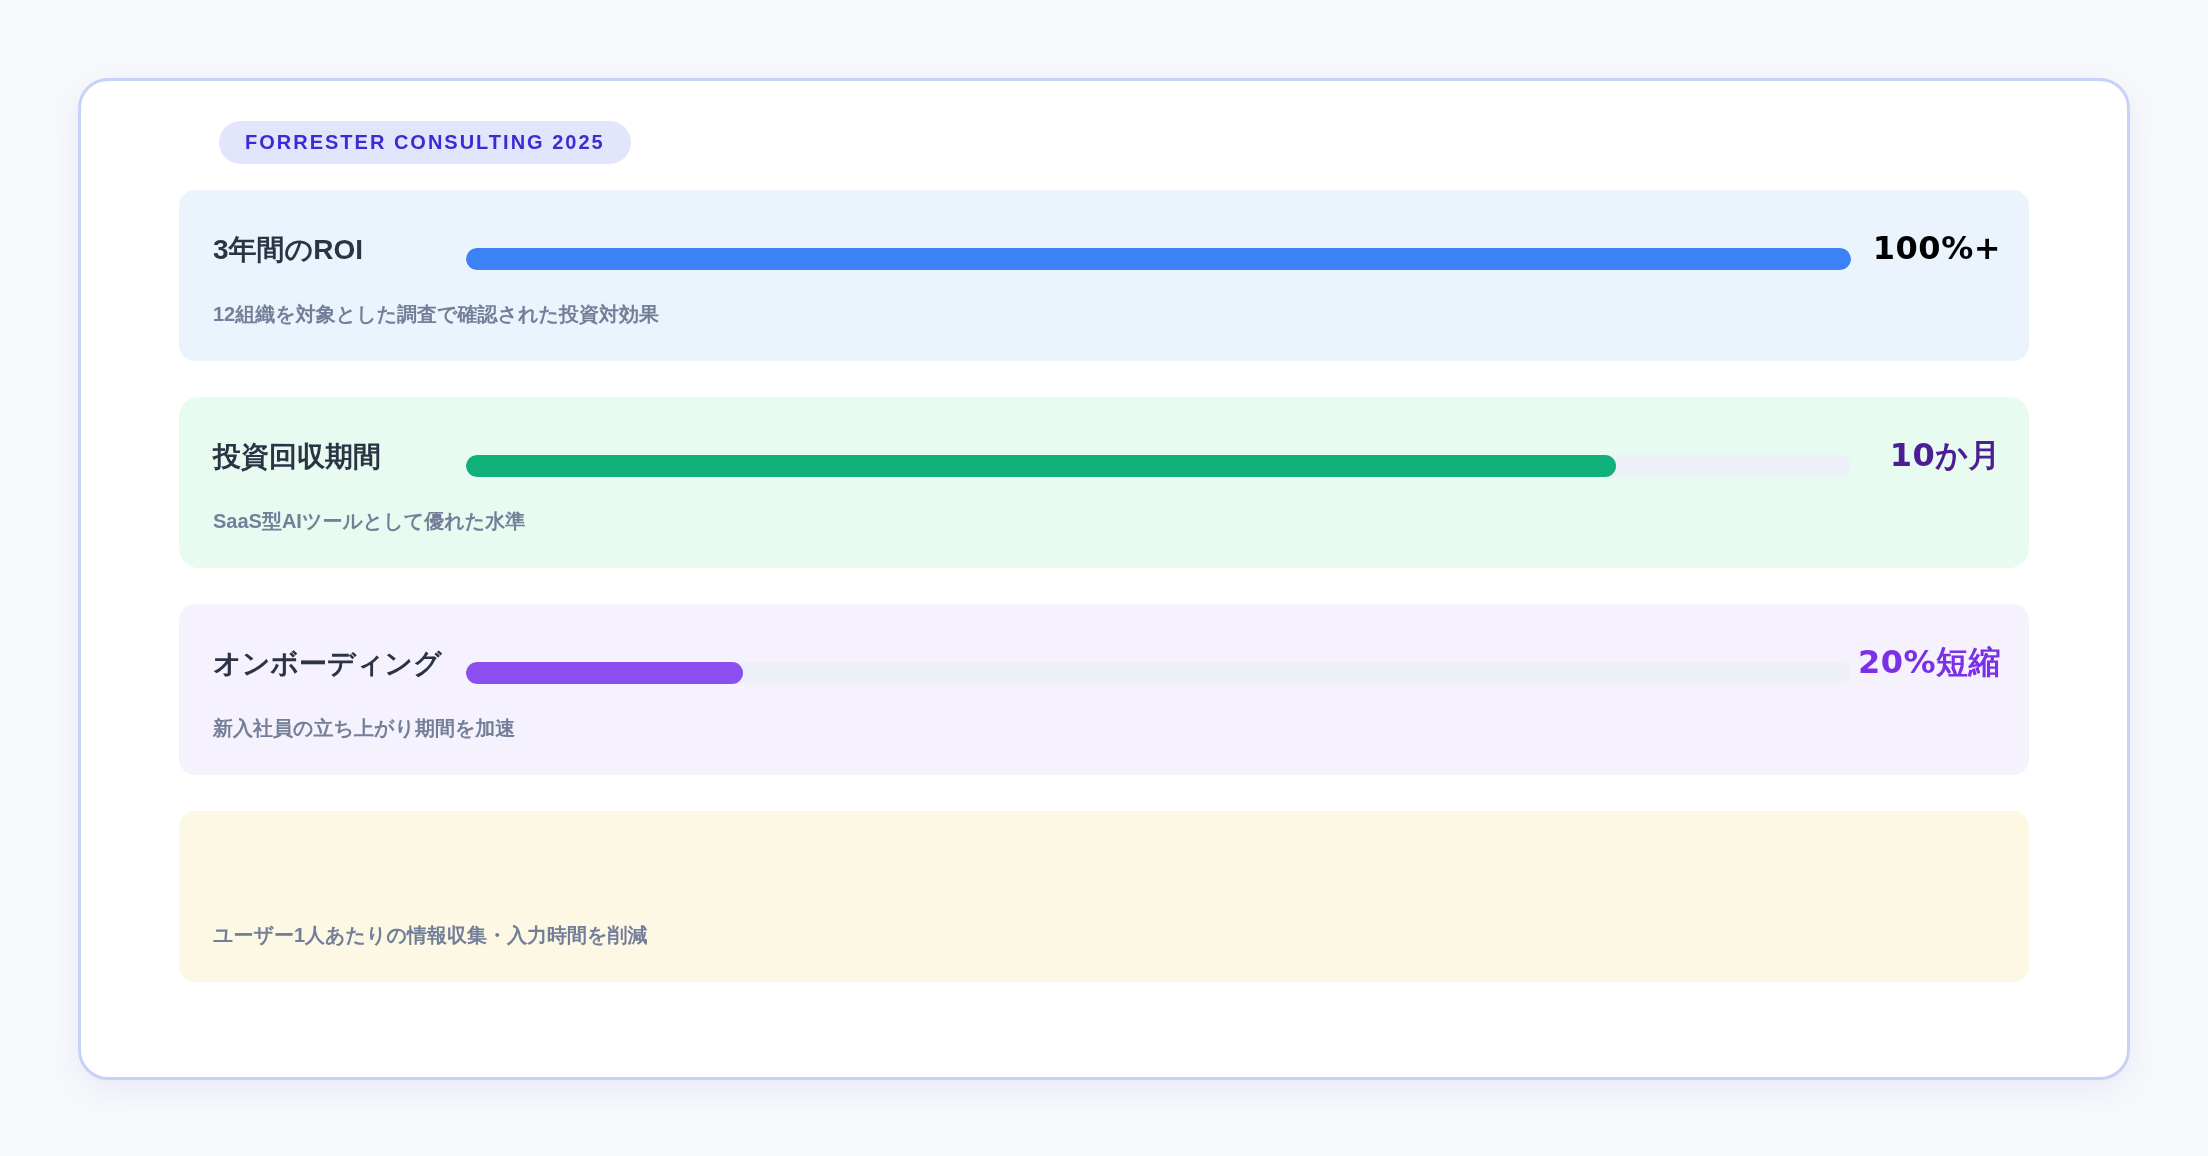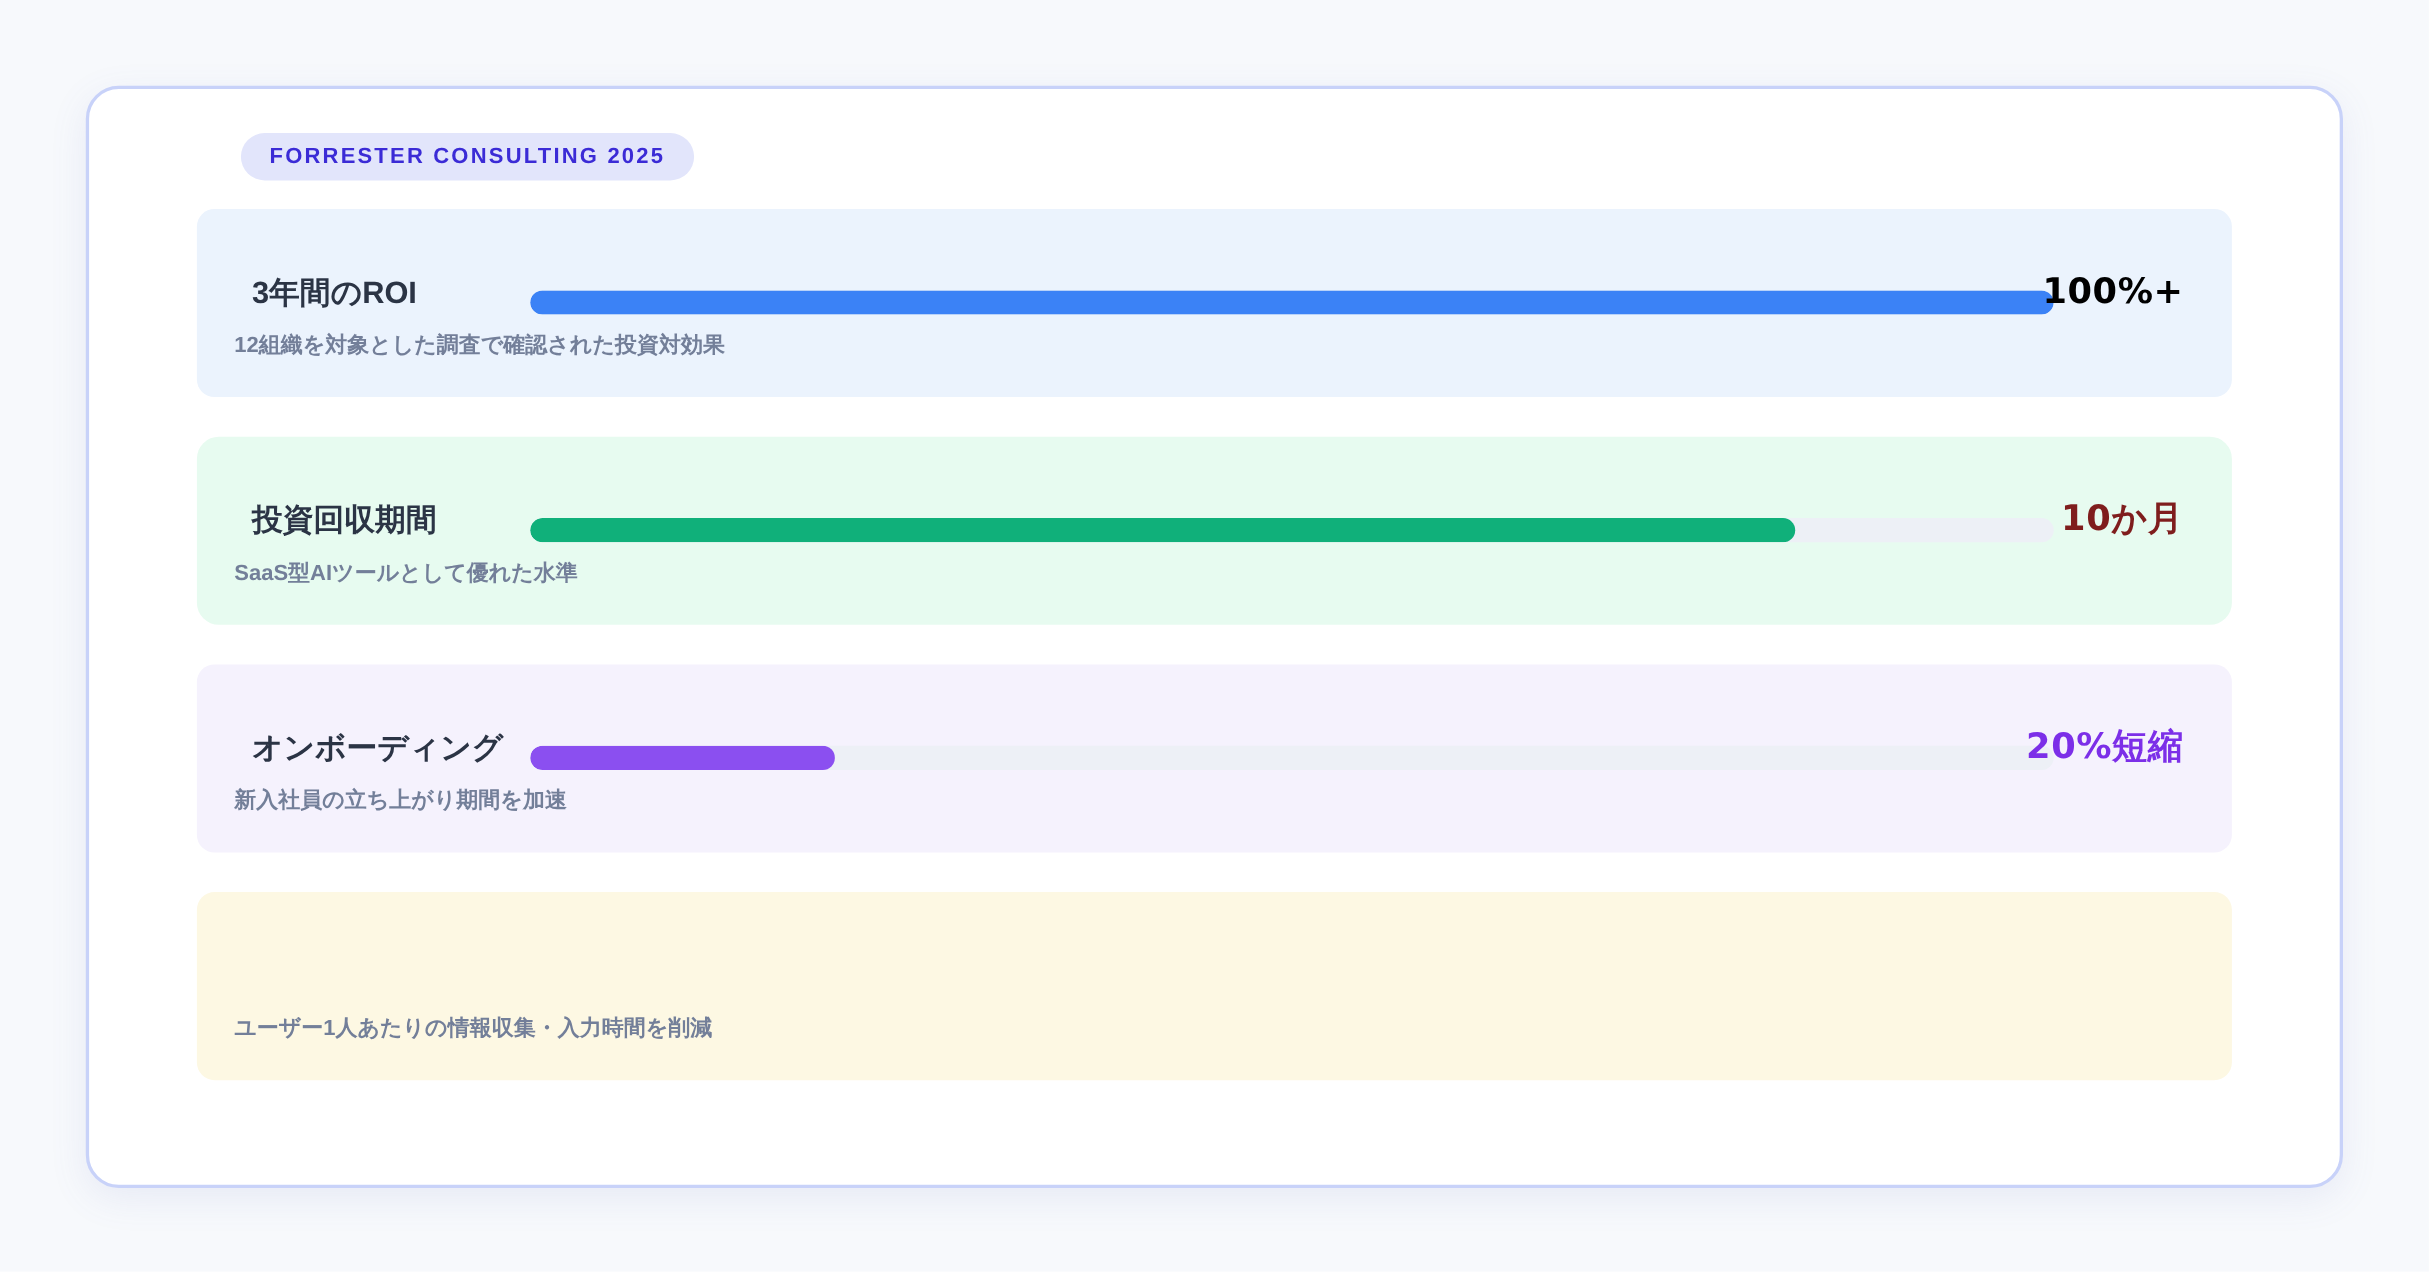--- a/index.html
+++ b/index.html
@@ -55,21 +55,21 @@
     display: flex;
     flex-direction: column;
     gap: 36px;
   }
 
   .metric-row {
     position: relative;
     box-sizing: border-box;
     border-radius: 16px;
     height: 171px;
-    padding: 16px;
+    padding: 0;
   }
 
   .row-top {
     position: relative;
     height: 102px;
     display: flex;
     align-items: center;
   }
 
   .metric-title {
@@ -142,21 +142,21 @@
         </div>
         <div class="metric-desc">12組織を対象とした調査で確認された投資対効果</div>
       </div>
 
       <div class="metric-row" style="background: rgb(231, 251, 240); border-radius: 20px;">
         <div class="row-top">
           <div class="metric-title">投資回収期間</div>
           <div class="bar-track" style="background: rgb(237, 240, 246);">
             <div class="bar-fill" style="width: 83%; background: rgb(16, 176, 122);"></div>
           </div>
-          <div class="metric-value" style="color: #7f1d1d;">10か月</div>
+          <div class="metric-value" style="color: #4c1d95;">10か月</div>
         </div>
         <div class="metric-desc">SaaS型AIツールとして優れた水準</div>
       </div>
 
       <div class="metric-row" style="background: rgb(245, 242, 253);">
         <div class="row-top">
           <div class="metric-title">オンボーディング</div>
           <div class="bar-track" style="background: rgb(237, 240, 246);">
             <div class="bar-fill" style="width: 20%; background: rgb(139, 79, 240);"></div>
           </div>

